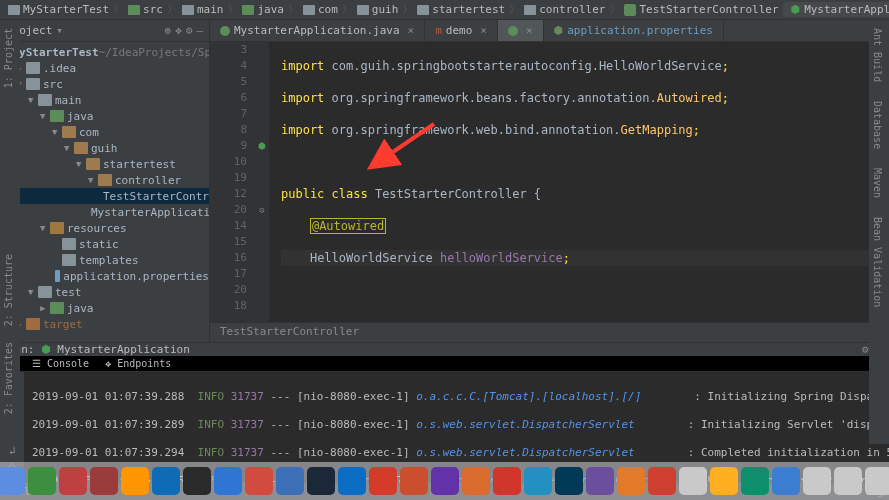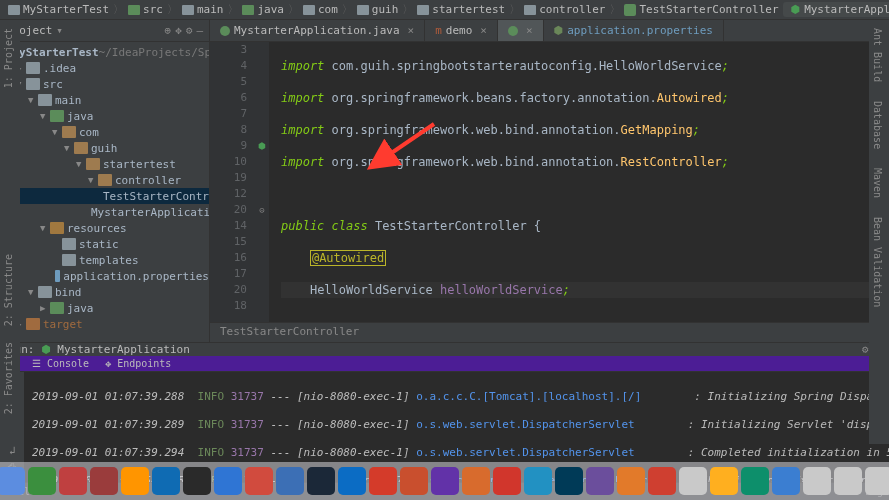--- a/index.html
+++ b/index.html
@@ -44,44 +44,44 @@
 .tab-close { color: #888; margin-left:4px; }
 
 .editor { flex: 1; display: flex; background: #2b2b2b; position: relative; overflow: hidden; }
 .gutter { width: 45px; background: #313335; text-align: right; padding-right: 8px; color: #606366; font-size: 11px; line-height: 16px; }
 .gutter .ln { height: 16px; }
 .gutter-icons { width: 14px; background: #313335; }
 .gutter-icons .gi { height:16px; display:flex; align-items:center; justify-content:center; font-size:9px; }
 .code { flex: 1; padding-left: 12px; font-size: 12px; line-height: 16px; white-space: pre; }
 .code .row { height: 16px; }
 .code .row.hl { background: #323232; }
-.k-orange { color: #84cc16; font-style: italic; }
+.k-orange { color: #fde047; }
 .k-yellow { color: #ffc66d; }
 .k-purple { color: #9876aa; }
 .k-olive { color: #bbb529; }
 .k-white { color: #a9b7c6; }
 .annot-box { border: 1px solid #bbb529; padding: 0 1px; }
 
 .editor-crumb { height: 20px; background: #3c3f41; border-top: 1px solid #323232; padding: 2px 10px; font-size: 11px; color: #888; }
 
 
 .run-panel { height: 140px; background: #2b2b2b; border-top: 1px solid #323232; display: flex; flex-direction: column; }
 .run-header { height: 20px; background: #3c3f41; display: flex; align-items: center; padding: 0 8px; font-size: 11px; color: #bbb; }
 .run-header .tools { margin-left:auto; display:flex; gap:6px; color:#888;}
-.run-tabs { height: 18px; background: #4c1d95; display: flex; align-items: center; font-size: 10px; border-bottom:1px solid #323232;}
+.run-tabs { height: 18px; background: #000000; display: flex; align-items: center; font-size: 10px; border-bottom:1px solid #323232;}
 .run-tab { padding: 2px 8px; color: #bbb; }
 .run-body { flex:1; display:flex; }
 .run-gutter { width: 24px; background: #3c3f41; display:flex; flex-direction:column; align-items:center; gap:4px; padding-top:4px;}
 .run-gutter span { font-size:11px; color:#888; }
 .console { flex: 1; padding: 4px 8px; font-size: 11px; line-height: 14px; white-space: pre; overflow:hidden; }
 .log-row { height: 14px; }
 .c-info { color: #6a8759; }
 .c-num { color: #9876aa; }
-.c-cyan { color: #5394ec; }
-.c-text { color: #bbb; font-style: italic; }
+.c-cyan { color: #5394ec; font-style: italic; }
+.c-text { color: #bbb; }
 
 
 .status { height: 18px; background: #3c3f41; border-top: 1px solid #323232; font-size: 10px; color: #888; display:flex; align-items:center; padding:0 6px;}
 
 
 .dock { position: absolute; bottom: 0; left: 50%; transform: translateX(-50%); height: 38px; background: rgba(210,210,215,0.55); border-radius: 8px 8px 0 0; display: flex; align-items: center; padding: 0 8px; gap: 3px; }
 .dock-item { width: 28px; height: 28px; border-radius: 5px; display:inline-block; }
 
 
 .red-arrow { position: absolute; left: 384px; top: 118px; pointer-events: none; }
@@ -237,21 +237,21 @@
             <span>templates</span>
           </div>
         <div class="tree-row" style="padding-left:52px">
             <span class="arrow"></span>
             <span class="i i-prop"></span>
             <span>application.properties</span>
           </div>
         <div class="tree-row" style="padding-left:28px">
             <span class="arrow">▼</span>
             <span class="i i-folder"></span>
-            <span>bind</span>
+            <span>test</span>
           </div>
         <div class="tree-row" style="padding-left:40px">
             <span class="arrow">▶</span>
             <span class="i i-src"></span>
             <span>java</span>
           </div>
         <div class="tree-row" style="padding-left:16px">
             <span class="arrow">▶</span>
             <span class="i i-folder" style="background:#a06b3f"></span>
             <span style="color:#a06b3f">target</span>
@@ -317,21 +317,20 @@
             <div class="gi"></div>
             <div class="gi"></div>
             <div class="gi"></div>
             <div class="gi"></div>
             <div class="gi"></div>
         </div>
         <div class="code">
 <div class="row"><span class="k-orange">import </span><span class="k-white">com.guih.springbootstarterautoconfig.</span><span class="k-white">HelloWorldService</span><span class="k-orange">;</span></div>
 <div class="row"><span class="k-orange">import </span><span class="k-white">org.springframework.beans.factory.annotation.</span><span class="k-yellow">Autowired</span><span class="k-orange">;</span></div>
 <div class="row"><span class="k-orange">import </span><span class="k-white">org.springframework.web.bind.annotation.</span><span class="k-yellow">GetMapping</span><span class="k-orange">;</span></div>
-<div class="row"><span class="k-orange">import </span><span class="k-white">org.springframework.web.bind.annotation.</span><span class="k-yellow">RestController</span><span class="k-orange">;</span></div>
 <div class="row"></div>
 <div class="row"><span class="k-orange">public class </span><span class="k-white">TestStarterController</span><span class="k-white"> {</span></div>
 <div class="row">    <span class="k-olive annot-box">@Autowired</span></div>
 <div class="row hl">    <span class="k-white">HelloWorldService </span><span class="k-purple">helloWorldService</span><span class="k-orange">;</span></div>
 
 
 
 
 
 

